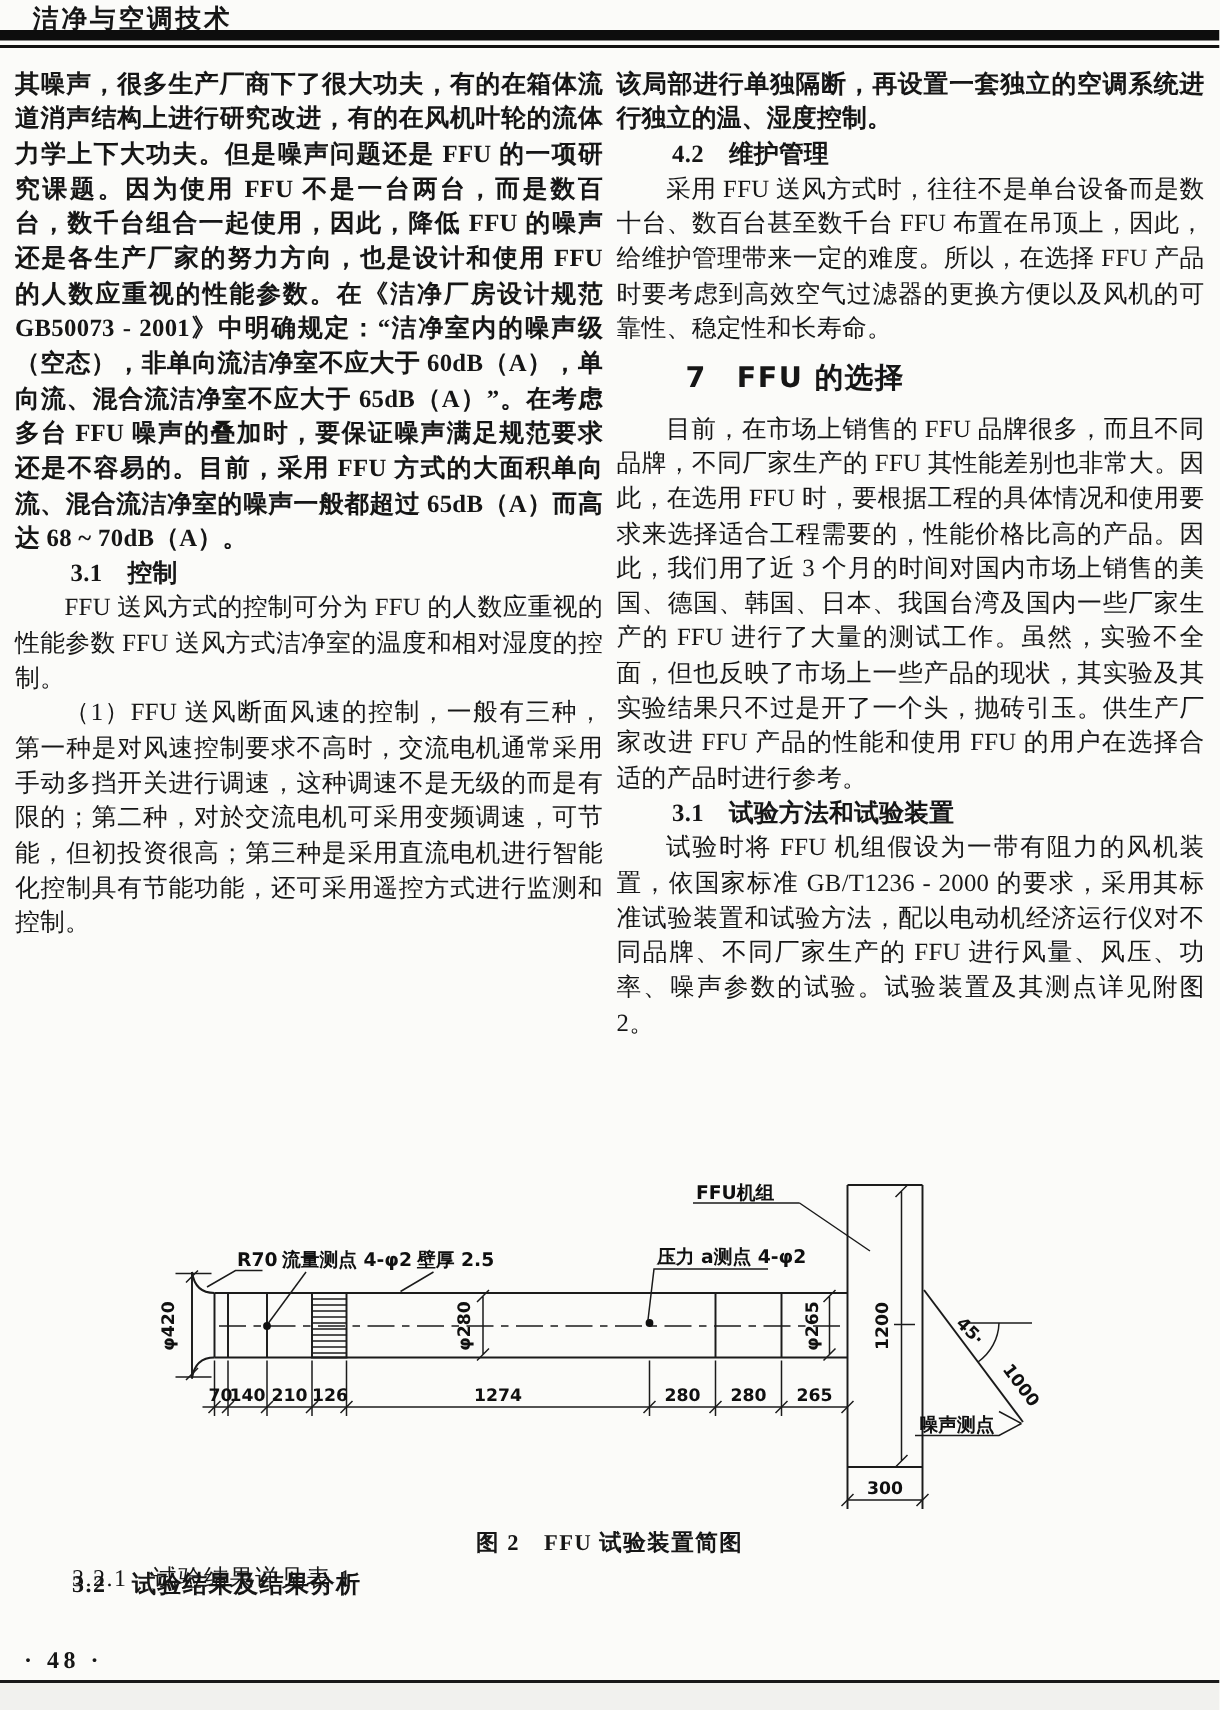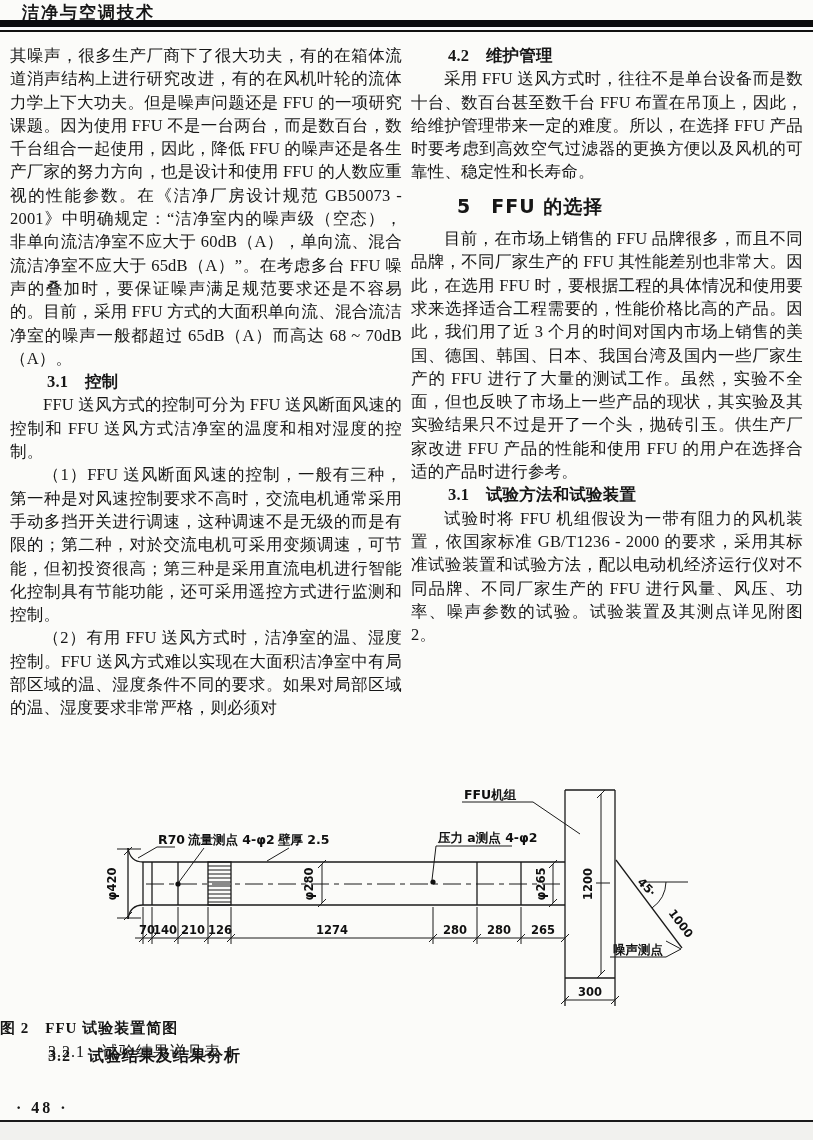--- a/index.html
+++ b/index.html
@@ -15,32 +15,32 @@
   .rule-thick{position:absolute;left:0;top:20px;width:813px;height:7px;background:#0d0d0d;}
   .rule-thin{position:absolute;left:0;top:30px;width:813px;height:2px;background:#111;}
   .col{
     position:absolute;top:44px;width:392px;font-size:16.5px;line-height:23.3px;
     text-align:justify;letter-spacing:.2px;
   }
   .col-left{left:10px;}
   .col-right{left:411px;}
   .col p{margin:0;}
   .indent{text-indent:2em;}
-  .noindent{text-indent:0;}
+  .noindent{text-indent:0;font-weight:bold;}
   .subhead{
     font-weight:bold;padding-left:37px;
     font-family:"Liberation Serif","DejaVu Serif",serif;
   }
   .bighead{
     font-weight:bold;font-size:19px;padding-left:46px;margin:11px 0 9px 0 !important;
     font-family:"DejaVu Sans","Liberation Sans",sans-serif;letter-spacing:1px;
   }
   .figure-wrap{position:absolute;left:0;top:778px;width:813px;height:245px;}
   .figure-caption{
-    position:absolute;left:0;top:1019px;width:813px;
+    position:absolute;left:0;top:1019px;width:813px;text-align:center;
     font-weight:bold;font-size:15px;letter-spacing:1px;
   }
   .bottom-subhead{position:absolute;left:48px;font-weight:bold;font-size:16px;letter-spacing:1px;}
   .sub32{top:1046px;}
   .sub321{top:1042px;font-weight:normal;}
   .page-number{position:absolute;left:16px;top:1099px;font-size:16px;font-weight:bold;letter-spacing:3px;}
   .bottom-rule{position:absolute;left:0;top:1120px;width:813px;height:2px;background:#1a1a1a;}
   .bottom-shade{position:absolute;left:0;top:1122px;width:813px;height:18px;background:#f1f1ee;}
   
   svg .ln{stroke:#1b1b1b;stroke-width:1.3;fill:none;}
@@ -52,29 +52,29 @@
 </head>
 <body>
 
 <div class="journal-title">洁净与空调技术</div>
 <div class="rule-thick"></div>
 <div class="rule-thin"></div>
 
 <div class="col col-left">
   <p class="noindent">其噪声，很多生产厂商下了很大功夫，有的在箱体流道消声结构上进行研究改进，有的在风机叶轮的流体力学上下大功夫。但是噪声问题还是 FFU 的一项研究课题。因为使用 FFU 不是一台两台，而是数百台，数千台组合一起使用，因此，降低 FFU 的噪声还是各生产厂家的努力方向，也是设计和使用 FFU 的人数应重视的性能参数。在《洁净厂房设计规范 GB50073 - 2001》中明确规定：“洁净室内的噪声级（空态），非单向流洁净室不应大于 60dB（A），单向流、混合流洁净室不应大于 65dB（A）”。在考虑多台 FFU 噪声的叠加时，要保证噪声满足规范要求还是不容易的。目前，采用 FFU 方式的大面积单向流、混合流洁净室的噪声一般都超过 65dB（A）而高达 68 ~ 70dB（A）。</p>
   <p class="subhead">3.1　控制</p>
-  <p class="indent">FFU 送风方式的控制可分为 FFU 送风断面风速的控制和 FFU 送风方式洁净室的温度和相对湿度的控制。</p>
+  <p class="indent">FFU 送风方式的控制可分为 FFU 的人数应重视的性能参数 FFU 送风方式洁净室的温度和相对湿度的控制。</p>
   <p class="indent">（1）FFU 送风断面风速的控制，一般有三种，第一种是对风速控制要求不高时，交流电机通常采用手动多挡开关进行调速，这种调速不是无级的而是有限的；第二种，对於交流电机可采用变频调速，可节能，但初投资很高；第三种是采用直流电机进行智能化控制具有节能功能，还可采用遥控方式进行监测和控制。</p>
-  <p class="indent">（2）有用 FFU 送风方式时，洁净室的温、湿度控制。FFU 送风方式难以实现在大面积洁净室中有局部区域的温、湿度条件不同的要求。如果对局部区域的温、湿度要求非常严格，则必须对</p>
 </div>
 
 <div class="col col-right">
+  <p class="noindent">该局部进行单独隔断，再设置一套独立的空调系统进行独立的温、湿度控制。</p>
   <p class="subhead">4.2　维护管理</p>
   <p class="indent">采用 FFU 送风方式时，往往不是单台设备而是数十台、数百台甚至数千台 FFU 布置在吊顶上，因此，给维护管理带来一定的难度。所以，在选择 FFU 产品时要考虑到高效空气过滤器的更换方便以及风机的可靠性、稳定性和长寿命。</p>
-  <p class="bighead">5　FFU 的选择</p>
+  <p class="bighead">7　FFU 的选择</p>
   <p class="indent">目前，在市场上销售的 FFU 品牌很多，而且不同品牌，不同厂家生产的 FFU 其性能差别也非常大。因此，在选用 FFU 时，要根据工程的具体情况和使用要求来选择适合工程需要的，性能价格比高的产品。因此，我们用了近 3 个月的时间对国内市场上销售的美国、德国、韩国、日本、我国台湾及国内一些厂家生产的 FFU 进行了大量的测试工作。虽然，实验不全面，但也反映了市场上一些产品的现状，其实验及其实验结果只不过是开了一个头，抛砖引玉。供生产厂家改进 FFU 产品的性能和使用 FFU 的用户在选择合适的产品时进行参考。</p>
   <p class="subhead">3.1　试验方法和试验装置</p>
   <p class="indent">试验时将 FFU 机组假设为一带有阻力的风机装置，依国家标准 GB/T1236 - 2000 的要求，采用其标准试验装置和试验方法，配以电动机经济运行仪对不同品牌、不同厂家生产的 FFU 进行风量、风压、功率、噪声参数的试验。试验装置及其测点详见附图 2。</p>
 </div>
 
 <div class="figure-wrap">
 <svg width="813" height="245" viewBox="0 0 813 245">
 
   <path class="ln" d="M128 70 V141"></path>
   <path class="ln" d="M128 70 Q130 84 143 84 M128 141 Q130 127 143 127"></path>

